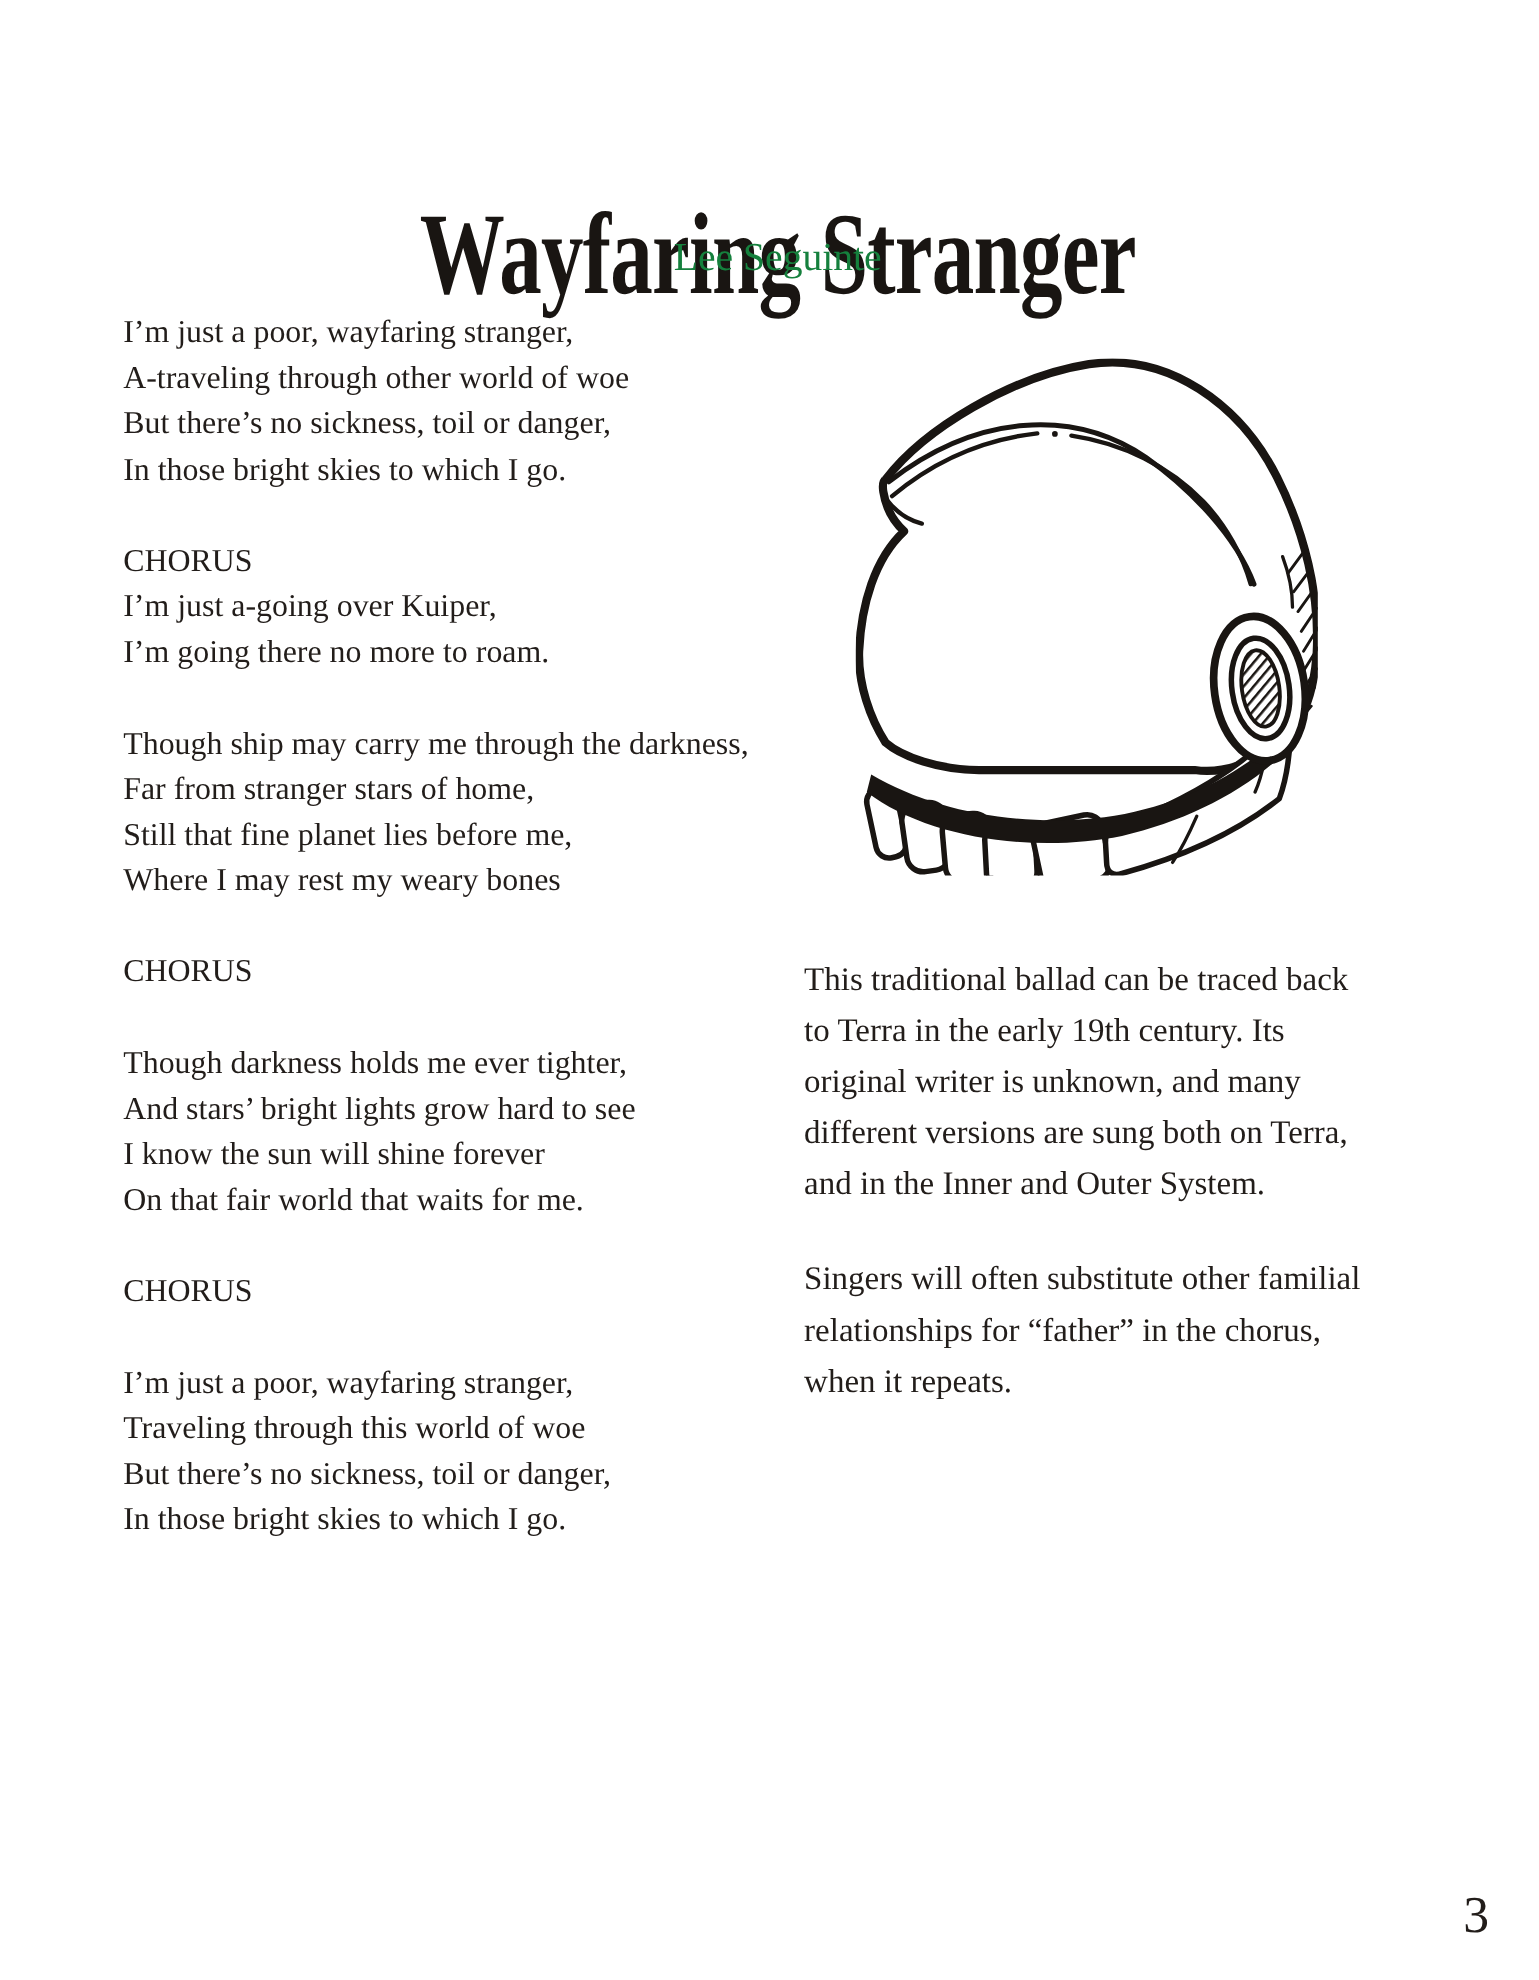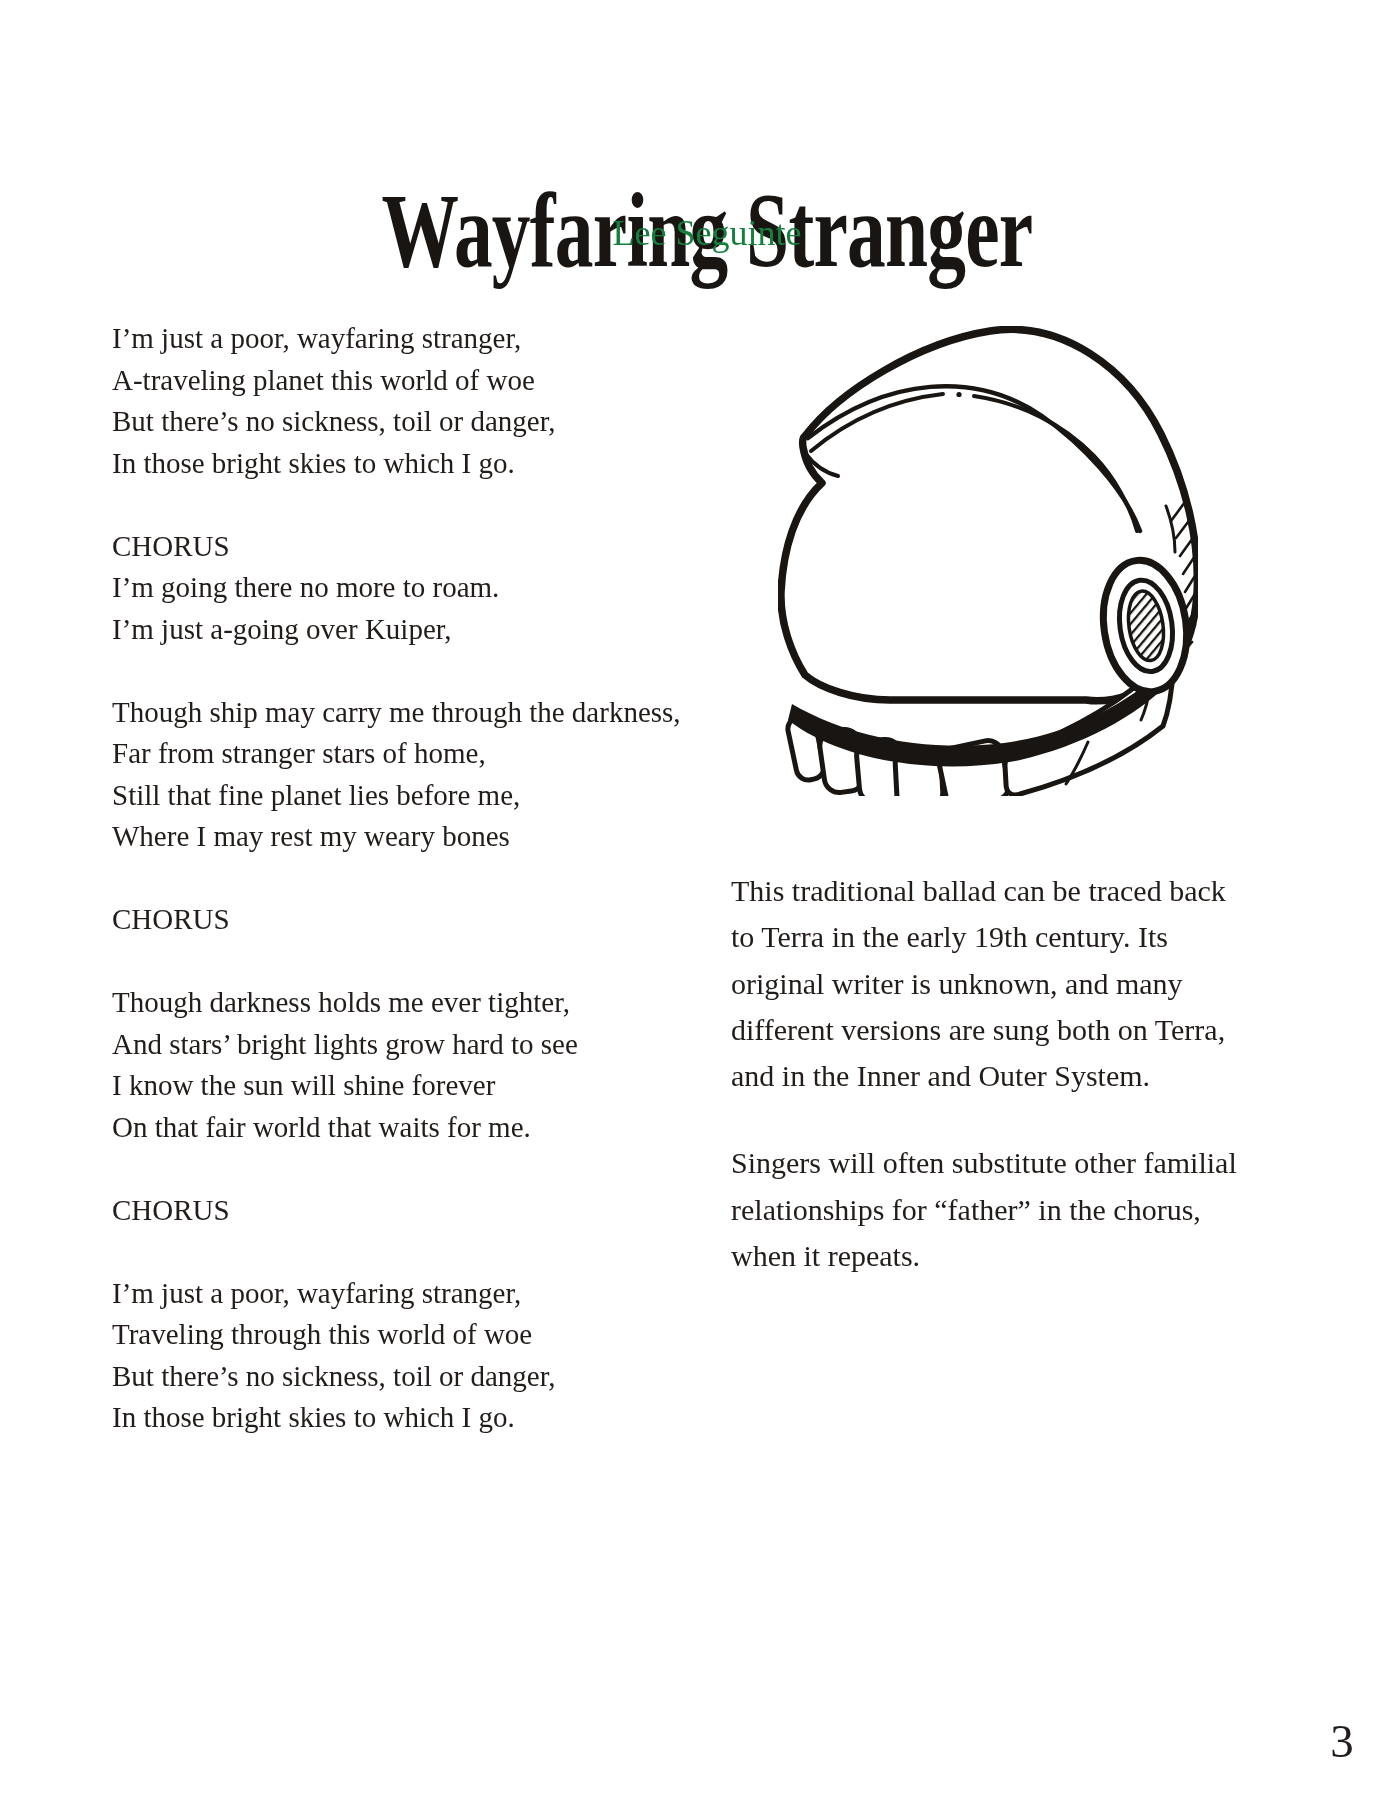--- a/index.html
+++ b/index.html
@@ -13,21 +13,21 @@
     text-align:center;font-size:106px;font-weight:700;line-height:1.06;
     transform:scaleX(0.73);transform-origin:50% 50%;
     white-space:nowrap;letter-spacing:-1px;color:#191512;
   }
   .page-author{
     position:absolute;top:214px;left:20px;width:1374px;
     text-align:center;font-size:36px;line-height:1.1;color:#15803d;
   }
   .lyrics-column{
     position:absolute;left:112px;top:282px;width:640px;
-    font-size:29px;line-height:41.5px;margin-top:36px;
+    font-size:29px;line-height:41.5px;
   }
   .stanza{margin:0 0 41.5px 0;}
   .stanza:last-child{margin-bottom:0;}
   .lyric-line,.chorus-label{white-space:nowrap;}
   .note-column{
     position:absolute;left:731px;top:868px;width:600px;
     font-size:30px;line-height:46.3px;
   }
   .note-paragraph{margin:0 0 41px 0;}
   .note-paragraph:last-child{margin-bottom:0;}
@@ -40,28 +40,28 @@
 </style>
 </head>
 <body>
 
 <h1 class="page-title">Wayfaring Stranger</h1>
 <div class="page-author">Lee Seguinte</div>
 
 <div class="lyrics-column">
     <div class="stanza">
       <div class="lyric-line">I’m just a poor, wayfaring stranger,</div>
-      <div class="lyric-line">A-traveling planet this world of woe</div>
+      <div class="lyric-line">A-traveling through other world of woe</div>
       <div class="lyric-line">But there’s no sickness, toil or danger,</div>
       <div class="lyric-line">In those bright skies to which I go.</div>
     </div>
     <div class="stanza">
       <div class="chorus-label">CHORUS</div>
+      <div class="lyric-line">I’m just a-going over Kuiper,</div>
       <div class="lyric-line">I’m going there no more to roam.</div>
-      <div class="lyric-line">I’m just a-going over Kuiper,</div>
     </div>
     <div class="stanza">
       <div class="lyric-line">Though ship may carry me through the darkness,</div>
       <div class="lyric-line">Far from stranger stars of home,</div>
       <div class="lyric-line">Still that fine planet lies before me,</div>
       <div class="lyric-line">Where I may rest my weary bones</div>
     </div>
     <div class="stanza">
       <div class="chorus-label">CHORUS</div>
     </div>

